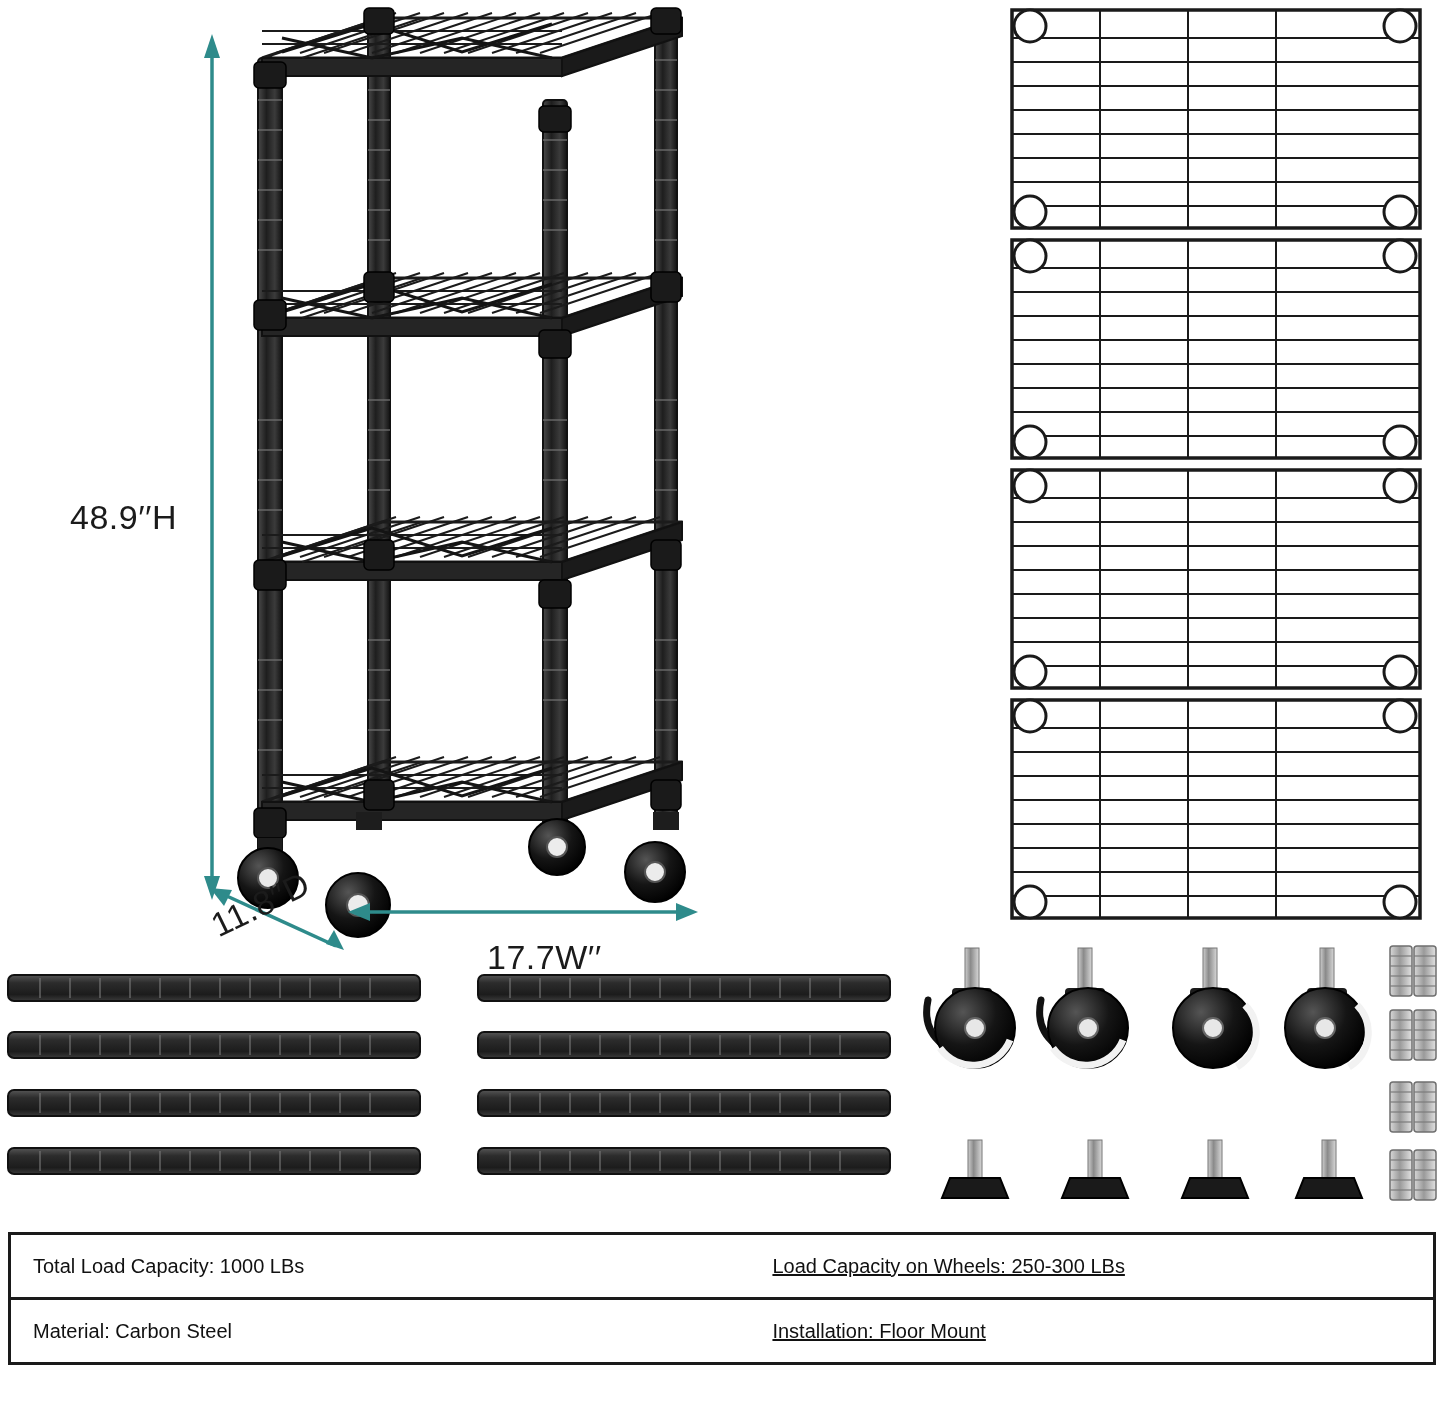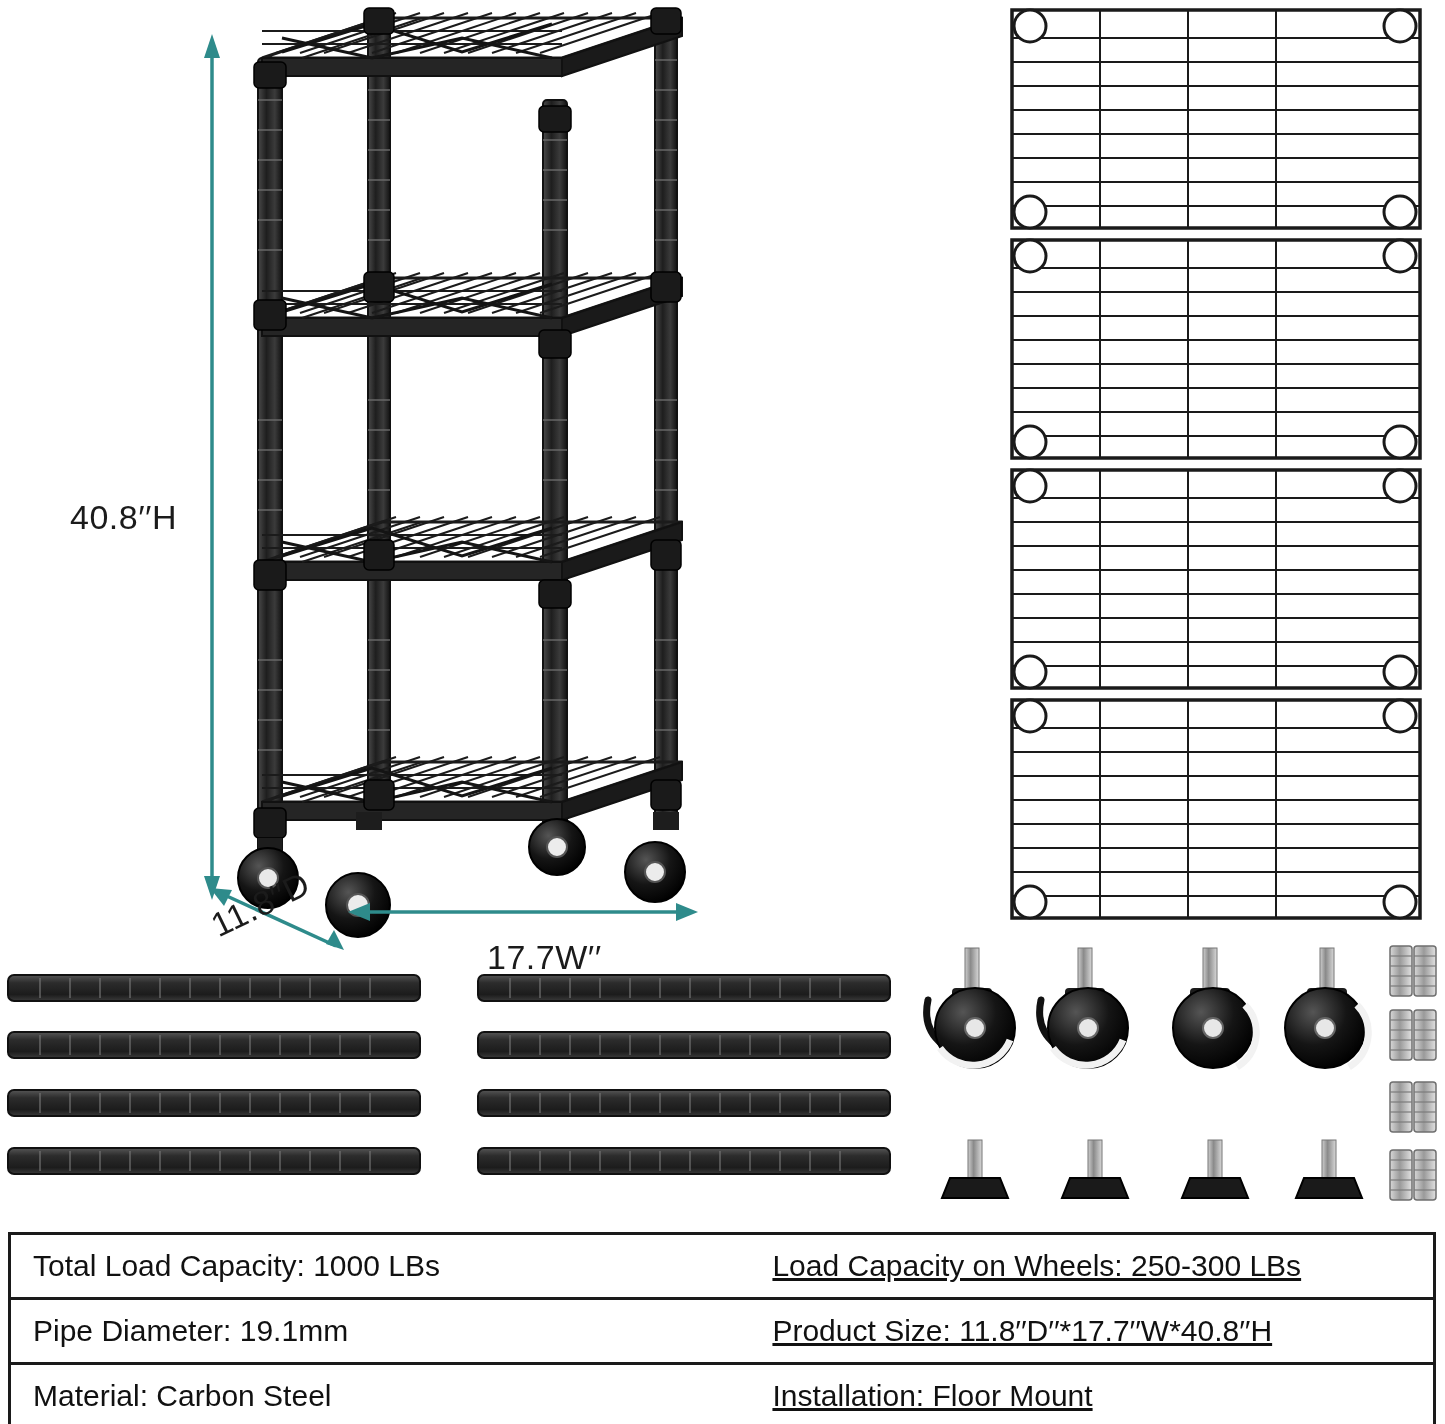--- a/index.html
+++ b/index.html
@@ -51,21 +51,21 @@
     display: flex;
     border-bottom: 3px solid #1a1a1a;
     height: 62px;
   }
   .spec-row:last-child { border-bottom: none; }
   .spec-cell {
     flex: 1 1 50%;
     display: flex;
     align-items: center;
     padding: 0 22px;
-    font-size: 30px;
+    font-size: 20px;
     color: #111111;
     box-sizing: border-box;
     white-space: nowrap;
     overflow: hidden;
   }
   .spec-cell.left { flex: 0 0 52%; }
   .spec-cell.right { flex: 0 0 48%; text-decoration: underline; }
 </style>
 </head>
 <body>
@@ -614,32 +614,28 @@
             <line x1="1390" y1="1190" x2="1412" y2="1190"></line>
           <line x1="1414" y1="1160" x2="1436" y2="1160"></line>
             <line x1="1414" y1="1170" x2="1436" y2="1170"></line>
           <line x1="1414" y1="1180" x2="1436" y2="1180"></line>
             <line x1="1414" y1="1190" x2="1436" y2="1190"></line>
         </g>
       </g>
     </g>
   </svg>
 
-  <div class="dim-label" id="label-height">40.8′′H</div>
+  <div class="dim-label" id="label-height">48.9′′H</div>
   <div class="dim-label" id="label-depth">11.8′′D</div>
   <div class="dim-label" id="label-width">17.7W′′</div>
 
   <div class="spec-table">
     <div class="spec-row">
       <div class="spec-cell left">Total Load Capacity: 1000 LBs</div>
       <div class="spec-cell right">Load Capacity on Wheels: 250-300 LBs</div>
     </div>
     <div class="spec-row">
-      <div class="spec-cell left">Pipe Diameter: 19.1mm</div>
-      <div class="spec-cell right">Product Size: 11.8′′D′′*17.7′′W*40.8′′H</div>
-    </div>
-    <div class="spec-row">
       <div class="spec-cell left">Material: Carbon Steel</div>
       <div class="spec-cell right">Installation: Floor Mount</div>
     </div>
   </div>
 
 </div>
 
 </body></html>

